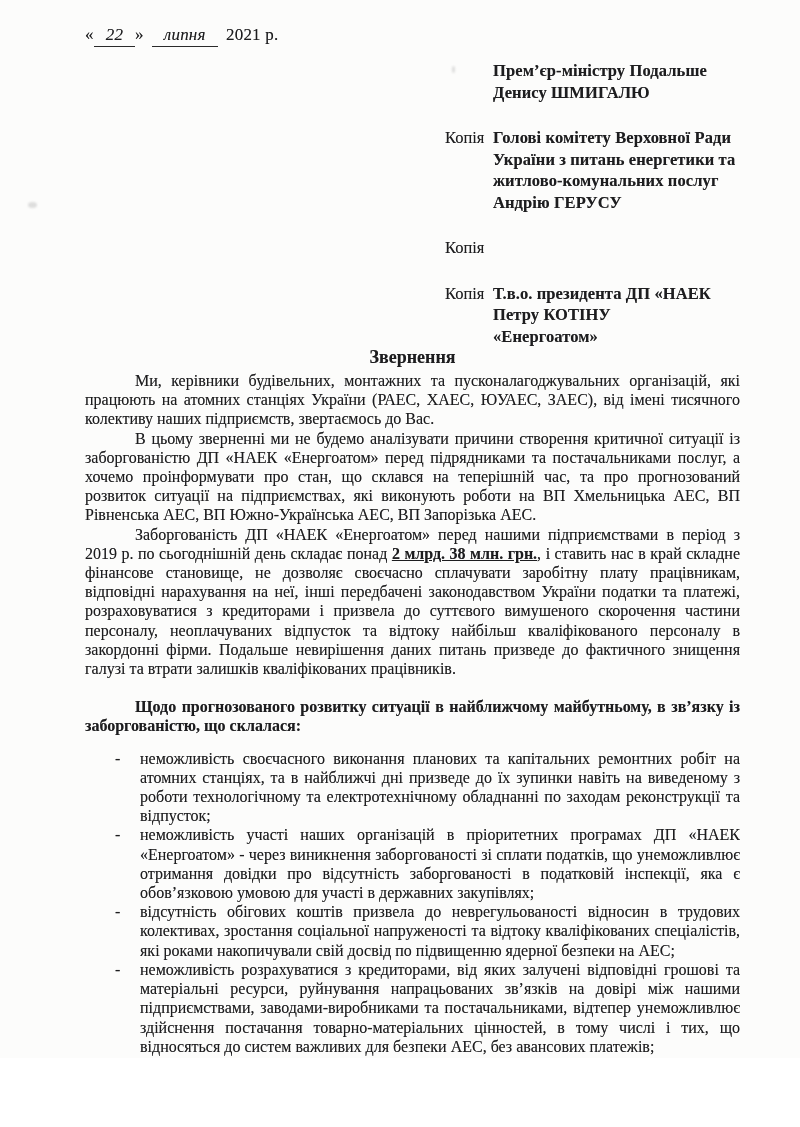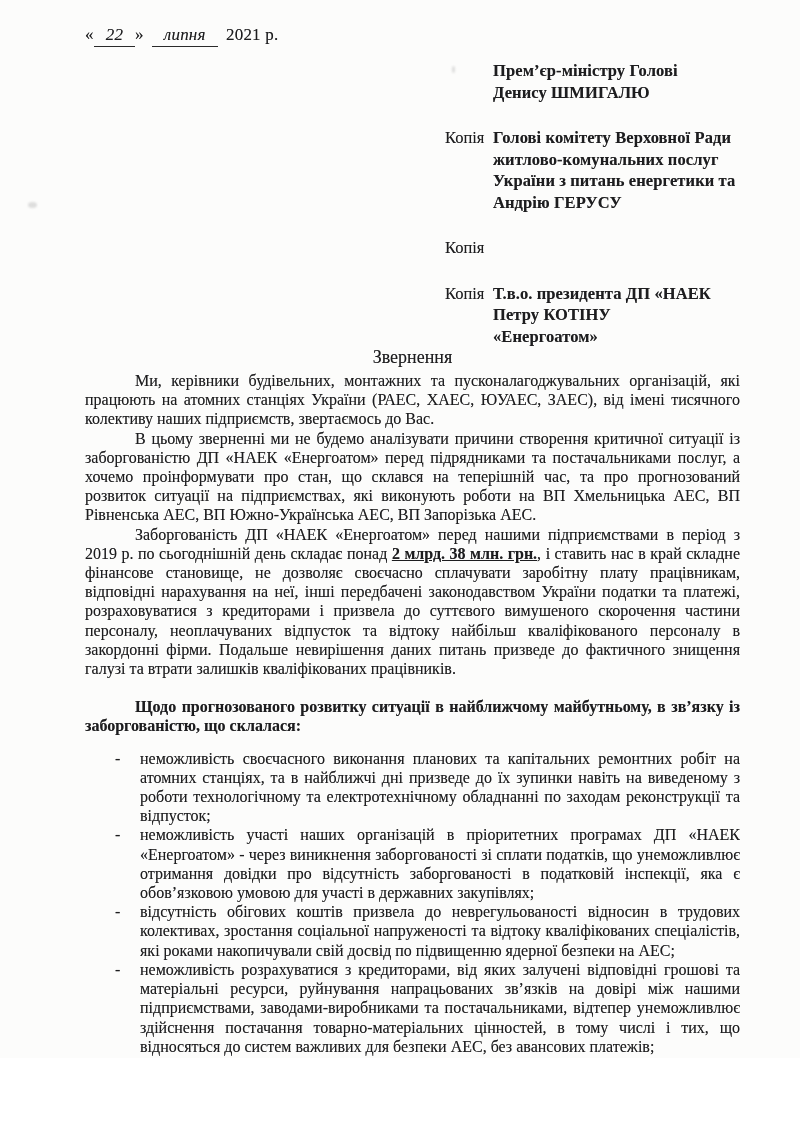--- a/index.html
+++ b/index.html
@@ -30,21 +30,21 @@
 
   
   .recipients { position:absolute; top:60px; left:445px; width:330px; }
   .recipient { display:flex; margin-bottom:24px; font-size:16.5px; line-height:21.5px; }
   .copy-label { flex:0 0 48px; font-weight:normal; }
   .recipient-lines { font-weight:bold; letter-spacing:0.1px; }
 
   
   .doc-title {
     position:absolute; top:347px; left:85px; width:655px;
-    text-align:center; font-weight:normal; font-size:18px;
+    text-align:center; font-weight:bold; font-size:18px;
   }
 
   
   .body-text {
     position:absolute; top:371px; left:85px; width:655px;
     font-size:16px; line-height:19.2px; text-align:justify;
   }
   .para { text-indent:50px; }
   .para-gap { margin-top:19px;font-weight:bold; }
   .debt-strong { font-weight:bold; text-decoration:underline; }
@@ -65,31 +65,31 @@
 
 <div class="page">
 
   <div class="date-line"><span>«</span><span class="date-blank">22</span><span>»</span><span class="date-blank date-month">липня</span> <span>2021 р.</span></div>
 
   <div class="recipients">
 
     <div class="recipient">
       <div class="copy-label"></div>
       <div class="recipient-lines">
-        <div>Прем’єр-міністру Голові</div>
+        <div>Прем’єр-міністру Подальше</div>
         <div>Денису ШМИГАЛЮ</div>
       </div>
     </div>
 
     <div class="recipient">
       <div class="copy-label">Копія</div>
       <div class="recipient-lines">
         <div>Голові комітету Верховної Ради</div>
+        <div>України з питань енергетики та</div>
         <div>житлово-комунальних послуг</div>
-        <div>України з питань енергетики та</div>
         <div>Андрію ГЕРУСУ</div>
       </div>
     </div>
 
     <div class="recipient">
       <div class="copy-label">Копія</div>
     </div>
 
     <div class="recipient">
       <div class="copy-label">Копія</div>

